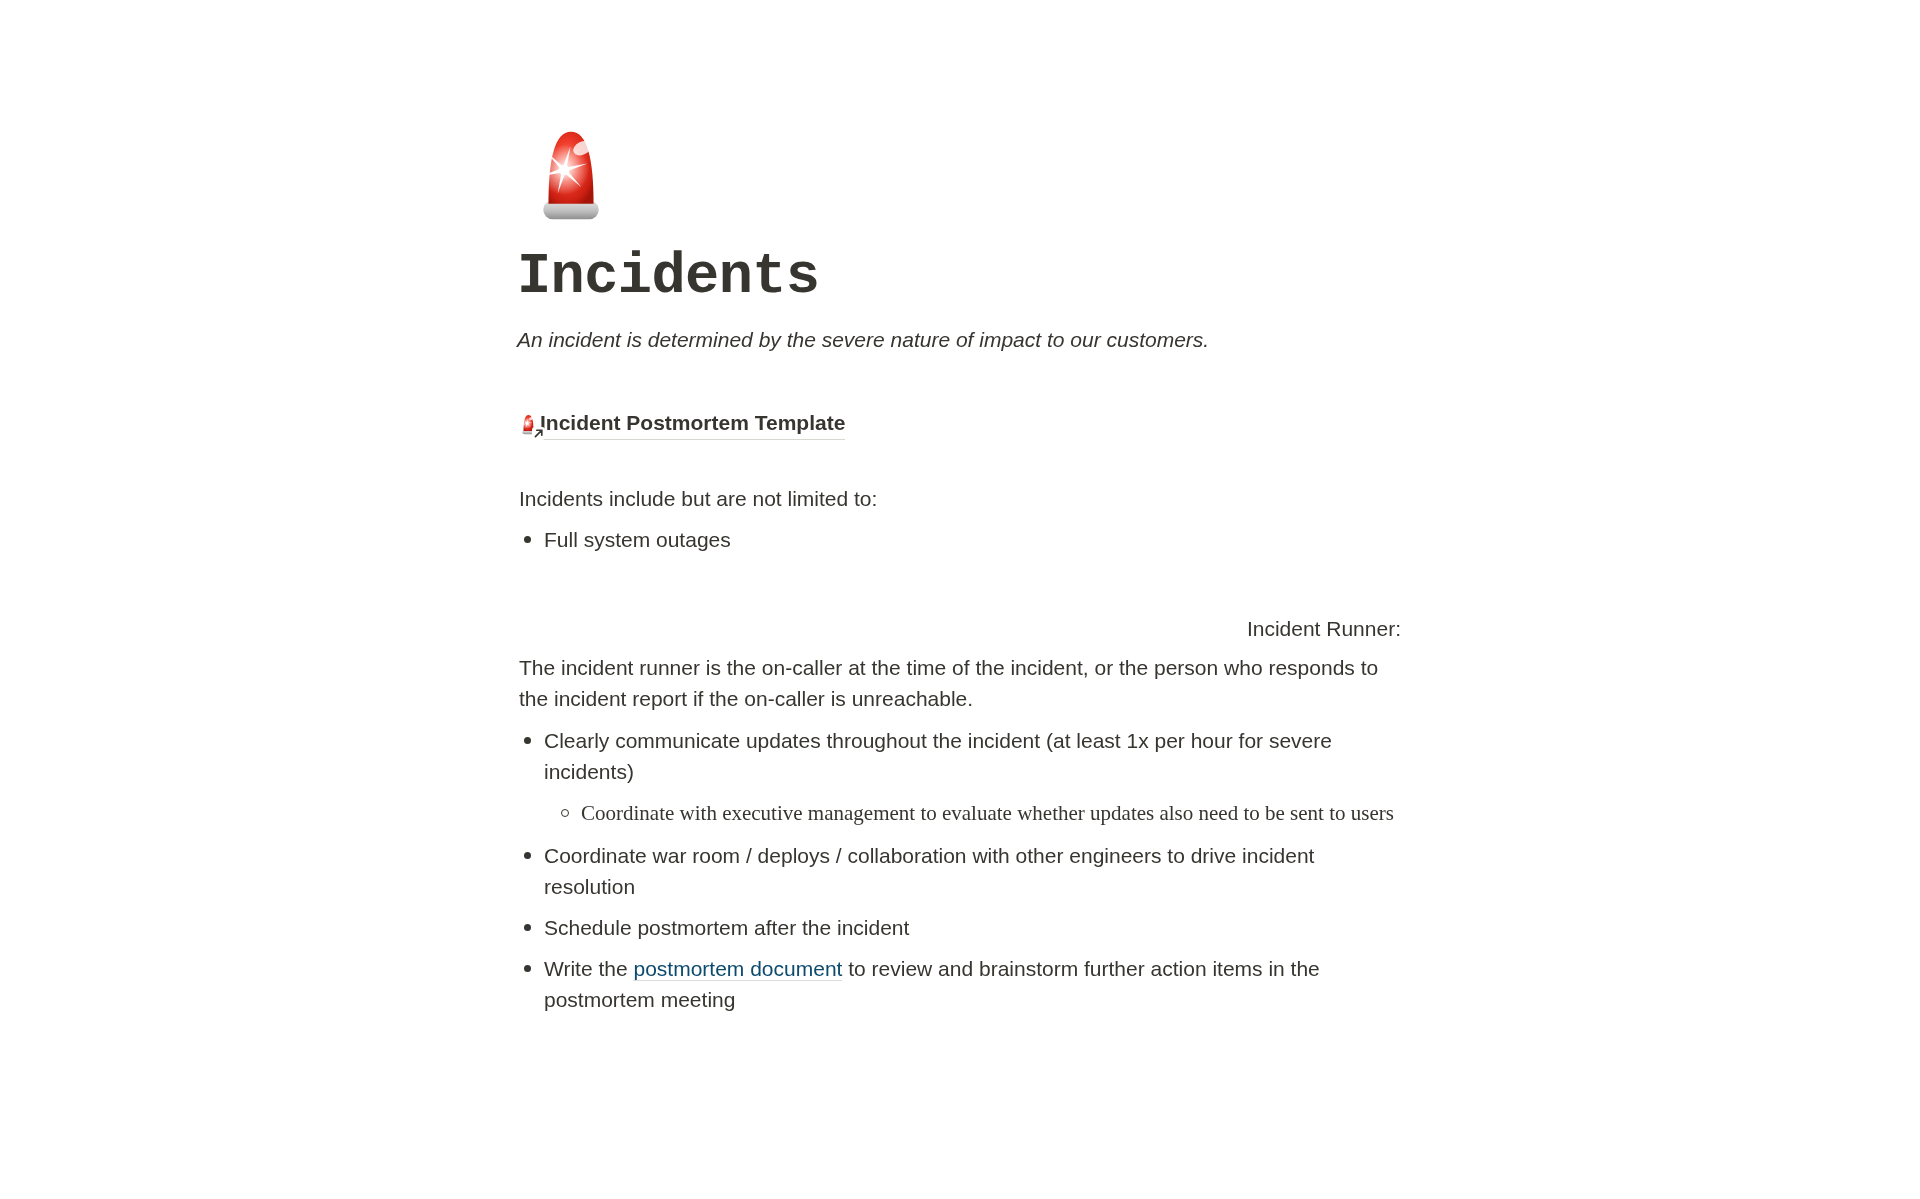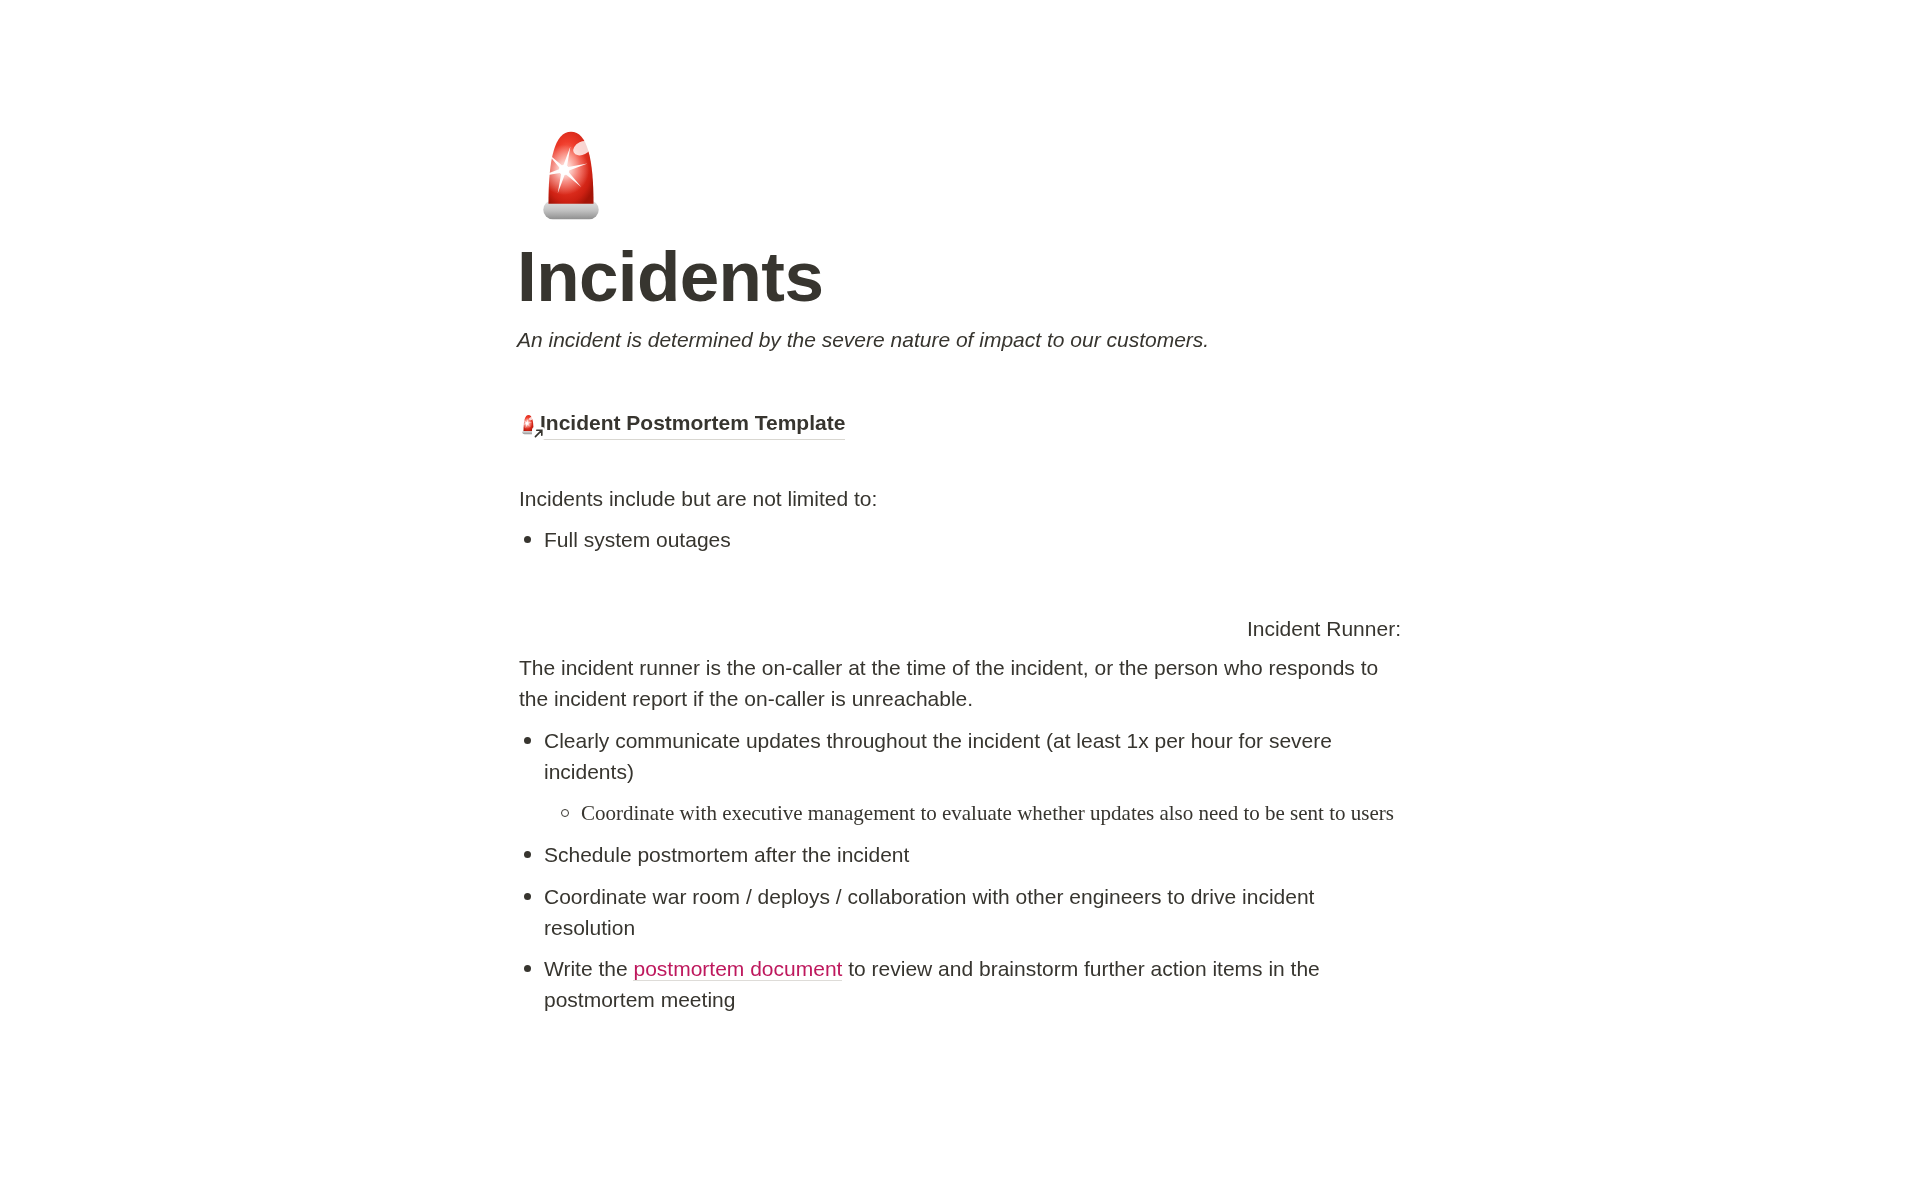--- a/index.html
+++ b/index.html
@@ -20,25 +20,26 @@
     padding-top: 112px;
   }
   .page-icon {
     width: 104px;
     height: 121px;
     margin: 0 0 13px 4px;
     cursor: pointer;
   }
   .page-icon svg { width: 100%; height: 100%; display: block; }
   .page-title {
-    font-size: 71px;
+    font-size: 57px;
     line-height: 62px;
     font-weight: 700;
     letter-spacing: -0.6px;
     margin: 0 0 0 2px;
+    font-family: Liberation Mono, monospace;
   }
   .page-subtitle {
     margin: 16px 0 0 2px;
     font-style: italic;
   }
   .page-link {
     margin: 52px 0 0 2px;
     display: flex;
     align-items: center;
     width: fit-content;
@@ -97,21 +98,21 @@
     width: 8px;
     height: 8px;
     border-radius: 50%;
     border: 1.5px solid #37352F;
     background: transparent;
     margin-top: 11px;
   }
   .bullet-text { flex: 1; cursor: text; }
   .editable { cursor: text; }
   .inline-link {
-    color: #be185d;
+    color: #0c4a6e;
     border-bottom: 1px solid #DEDCD8;
     cursor: pointer;
   }
 </style>
 </head>
 <body>
 
 <svg width="0" height="0" style="position:absolute" aria-hidden="true">
   <defs>
     <radialGradient id="domeGrad" cx="42%" cy="42%" r="68%">
@@ -189,32 +190,32 @@
     <div class="bullet-text">Clearly communicate updates throughout the incident (at least 1x per hour for severe incidents)</div>
   </div>
 
   <div class="bullet-item sub">
     <span class="bullet-marker">
         <span class="circle"></span>
       </span>
     <div class="bullet-text">Coordinate with executive management to evaluate whether updates also need to be sent to users</div>
   </div>
 
+  <div class="bullet-item" style="margin-top:11px">
+    <span class="bullet-marker">
+        <span class="dot"></span>
+      </span>
+    <div class="bullet-text">Coordinate war room / deploys / collaboration with other engineers to drive incident resolution</div>
+  </div>
+
   <div class="bullet-item">
     <span class="bullet-marker">
         <span class="dot"></span>
       </span>
     <div class="bullet-text">Schedule postmortem after the incident</div>
-  </div>
-
-  <div class="bullet-item" style="margin-top:11px">
-    <span class="bullet-marker">
-        <span class="dot"></span>
-      </span>
-    <div class="bullet-text">Coordinate war room / deploys / collaboration with other engineers to drive incident resolution</div>
   </div>
 
   <div class="bullet-item">
     <span class="bullet-marker">
         <span class="dot"></span>
       </span>
     <div class="bullet-text">
       <span>Write the </span><span class="inline-link">postmortem document</span><span> to review and brainstorm further action items in the postmortem meeting</span>
     </div>
   </div>

